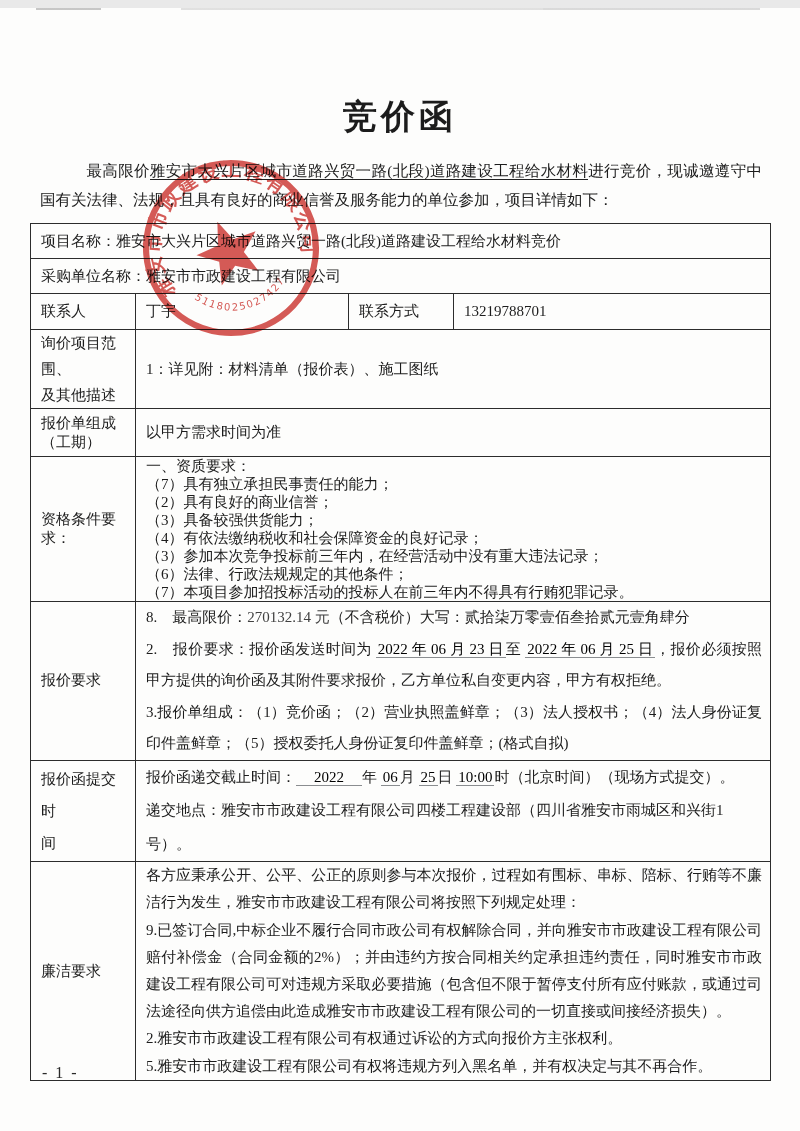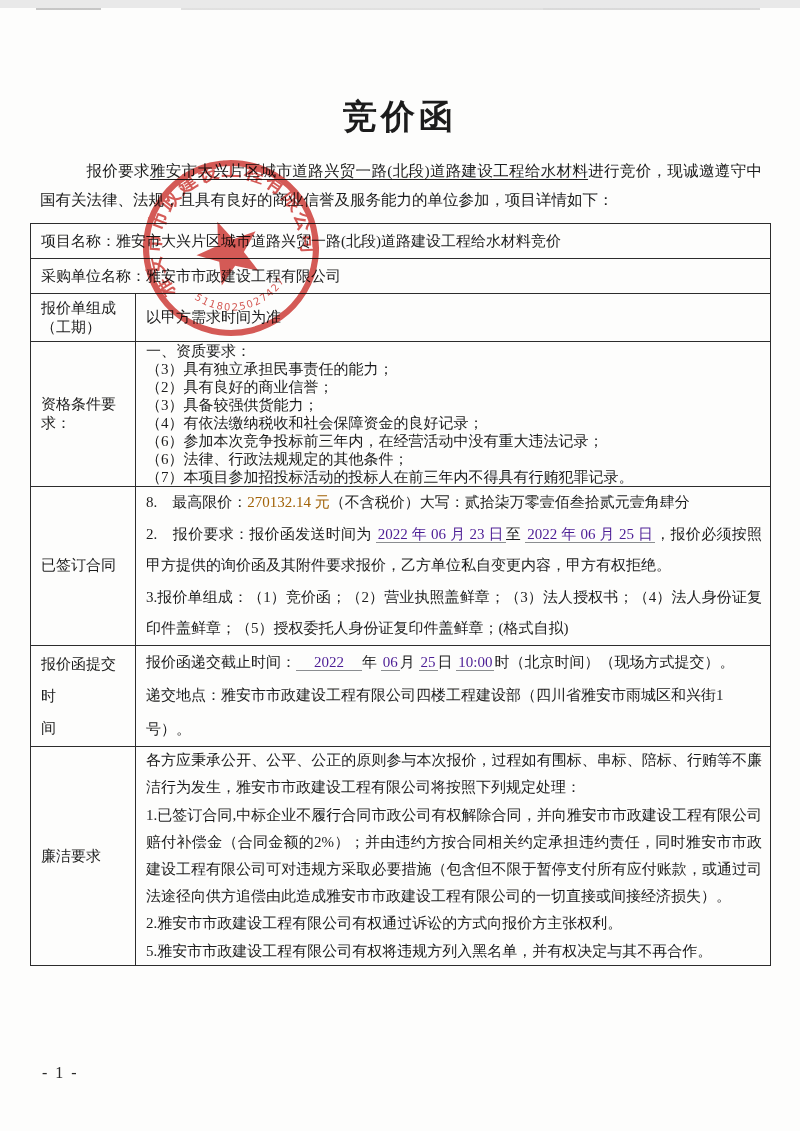--- a/index.html
+++ b/index.html
@@ -60,22 +60,22 @@
   td.lbl { padding:0 4px 0 8px; }
   .lbl-2line { line-height:26px; }
   .lbl-small { font-size:12px; }
   .sub-lbl { line-height:32px; }
   .qual-list { line-height:18px; font-size:14.5px; }
   .quote-body { line-height:31.5px; text-align:justify; }
   .quote-body p { margin:0; }
   .sub-body { line-height:33.5px; }
   .integrity-body { line-height:27.2px; font-size:14.8px; text-align:justify; }
   .integrity-body p { margin:0; }
-  .gray-val { color:#a16207; }
-  .gray-u { color:#4c1d95; border-bottom:1.1px solid #8a8d90; padding:0 2px; }
+  .gray-val { color:#404040; }
+  .gray-u { color:#000000; border-bottom:1.1px solid #8a8d90; padding:0 2px; }
   .blank-wide { padding:0 18px; }
   .dark { color:#1c1c1c; }
   .page-number {
     position:absolute; left:42px; top:1056px;
     font-size:16px; letter-spacing:2px;
     color:#2a2a2a;
   }
   .stamp {
     position:absolute; left:136px; top:145px;
     width:190px; height:190px;
@@ -85,76 +85,89 @@
   }
 </style>
 </head>
 <body>
 
 <div class="page">
   <div class="scan-top"></div>
 
   <h1 class="doc-title">竞价函</h1>
 
-  <p class="intro"><span>报价要求</span><span class="u-black">雅安市大兴片区城市道路兴贸一路(北段)道路建设工程给水材料</span><span>进行竞价，现诚邀遵守中国有关法律、法规，且具有良好的商业信誉及服务能力的单位参加，项目详情如下：</span></p>
+  <p class="intro"><span>最高限价</span><span class="u-black">雅安市大兴片区城市道路兴贸一路(北段)道路建设工程给水材料</span><span>进行竞价，现诚邀遵守中国有关法律、法规，且具有良好的商业信誉及服务能力的单位参加，项目详情如下：</span></p>
 
   <table class="info">
     <colgroup>
       <col style="width:105px">
         <col style="width:213px">
         <col style="width:105px">
         <col style="width:317px">
     </colgroup>
     <tbody>
         <tr class="r1">
       <td colspan="4"><span>项目名称：</span><span>雅安市大兴片区城市道路兴贸一路(北段)道路建设工程给水材料竞价</span></td>
     </tr>
     <tr class="r2">
       <td colspan="4"><span>采购单位名称：</span><span>雅安市市政建设工程有限公司</span></td>
     </tr>
+    <tr class="r3">
+      <td class="lbl">联系人</td>
+      <td>丁宇</td>
+      <td class="lbl">联系方式</td>
+      <td>13219788701</td>
+    </tr>
+    <tr class="r4">
+      <td class="lbl lbl-2line">
+        <div>询价项目范围、</div>
+        <div>及其他描述</div>
+      </td>
+      <td colspan="3">1：详见附：材料清单（报价表）、施工图纸</td>
+    </tr>
     <tr class="r5">
       <td class="lbl lbl-small">报价单组成（工期）</td>
       <td colspan="3">以甲方需求时间为准</td>
     </tr>
     <tr class="r6">
       <td class="lbl">资格条件要求：</td>
       <td colspan="3" class="qual-list">
         <div>一、资质要求：</div>
-        <div>（3）具有独立承担民事责任的能力；</div>
+        <div>（7）具有独立承担民事责任的能力；</div>
         <div>（2）具有良好的商业信誉；</div>
         <div>（3）具备较强供货能力；</div>
         <div>（4）有依法缴纳税收和社会保障资金的良好记录；</div>
-        <div>（6）参加本次竞争投标前三年内，在经营活动中没有重大违法记录；</div>
+        <div>（3）参加本次竞争投标前三年内，在经营活动中没有重大违法记录；</div>
         <div>（6）法律、行政法规规定的其他条件；</div>
         <div>（7）本项目参加招投标活动的投标人在前三年内不得具有行贿犯罪记录。</div>
       </td>
     </tr>
     <tr class="r7">
-      <td class="lbl">已签订合同</td>
+      <td class="lbl">报价要求</td>
       <td colspan="3" class="quote-body">
         <p><span>8.　最高限价：</span><span class="gray-val">270132.14 元</span><span>（不含税价）大写：贰拾柒万零壹佰叁拾贰元壹角肆分</span></p>
         <p><span>2.　报价要求：报价函发送时间为</span> <span class="gray-u">2022 年 06 月 23 日</span><span class="dark">至</span> <span class="gray-u">2022 年 06 月 25 日</span><span>，报价必须按照甲方提供的询价函及其附件要求报价，乙方单位私自变更内容，甲方有权拒绝。</span></p>
         <p>3.报价单组成：（1）竞价函；（2）营业执照盖鲜章；（3）法人授权书；（4）法人身份证复印件盖鲜章；（5）授权委托人身份证复印件盖鲜章；(格式自拟)</p>
       </td>
     </tr>
     <tr class="r8">
       <td class="lbl sub-lbl">
         <div>报价函提交时</div>
         <div>间</div>
       </td>
       <td colspan="3" class="sub-body">
         <div><span>报价函递交截止时间：</span><span class="gray-u blank-wide">2022</span><span>年</span> <span class="gray-u">06</span><span>月</span> <span class="gray-u">25</span><span>日</span> <span class="gray-u">10:00</span><span>时</span><span>（北京时间）（现场方式提交）。</span></div>
         <div>递交地点：雅安市市政建设工程有限公司四楼工程建设部（四川省雅安市雨城区和兴街1号）。</div>
       </td>
     </tr>
     <tr class="r9">
       <td class="lbl">廉洁要求</td>
       <td colspan="3" class="integrity-body">
         <p>各方应秉承公开、公平、公正的原则参与本次报价，过程如有围标、串标、陪标、行贿等不廉洁行为发生，雅安市市政建设工程有限公司将按照下列规定处理：</p>
-        <p>1.已签订合同,中标企业不履行合同市政公司有权解除合同，并向雅安市市政建设工程有限公司赔付补偿金（合同金额的2%）；并由违约方按合同相关约定承担违约责任，同时雅安市市政建设工程有限公司可对违规方采取必要措施（包含但不限于暂停支付所有应付账款，或通过司法途径向供方追偿由此造成雅安市市政建设工程有限公司的一切直接或间接经济损失）。</p>
+        <p>9.已签订合同,中标企业不履行合同市政公司有权解除合同，并向雅安市市政建设工程有限公司赔付补偿金（合同金额的2%）；并由违约方按合同相关约定承担违约责任，同时雅安市市政建设工程有限公司可对违规方采取必要措施（包含但不限于暂停支付所有应付账款，或通过司法途径向供方追偿由此造成雅安市市政建设工程有限公司的一切直接或间接经济损失）。</p>
         <p>2.雅安市市政建设工程有限公司有权通过诉讼的方式向报价方主张权利。</p>
         <p>5.雅安市市政建设工程有限公司有权将违规方列入黑名单，并有权决定与其不再合作。</p>
       </td>
     </tr>
   </tbody>
     </table>
 
   <svg class="stamp" viewBox="0 0 170 170" xmlns="http://www.w3.org/2000/svg">
     <g transform="rotate(-14 85 85)">
       <circle cx="85" cy="85" r="76" fill="none" stroke="#cf3e39" stroke-width="5.5"></circle>

